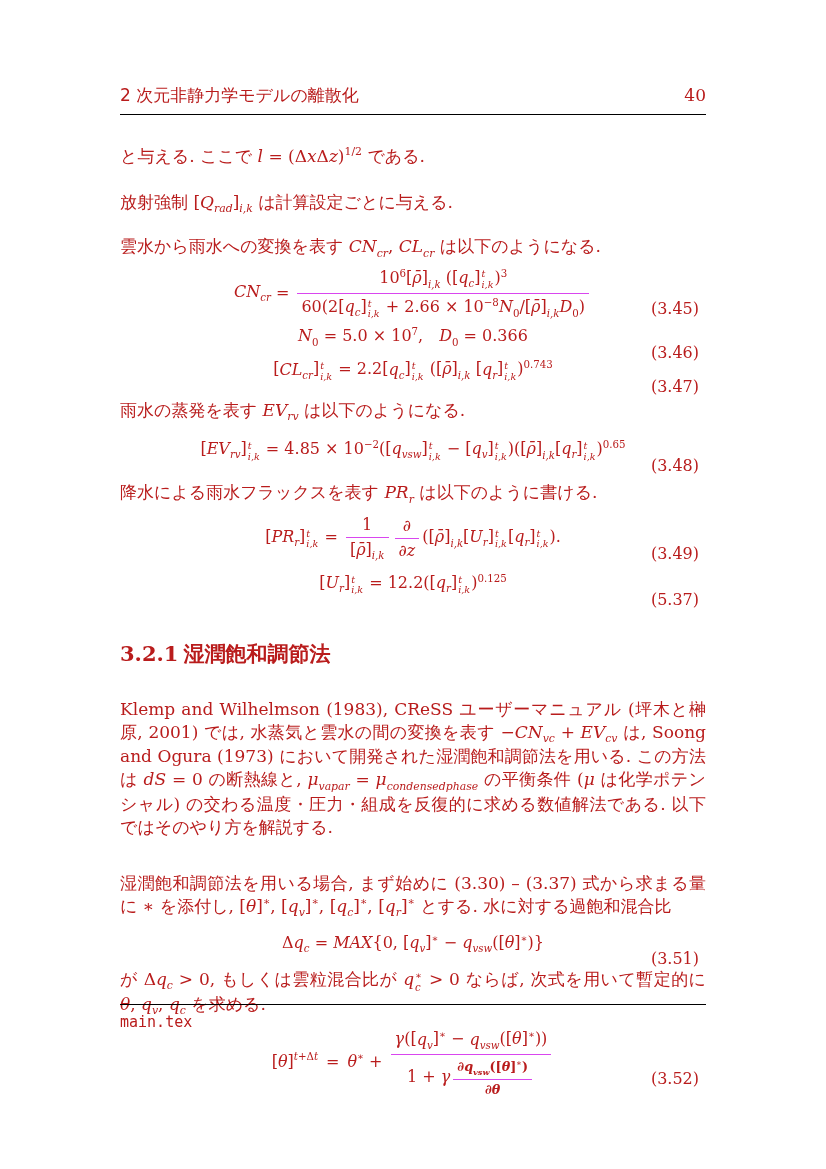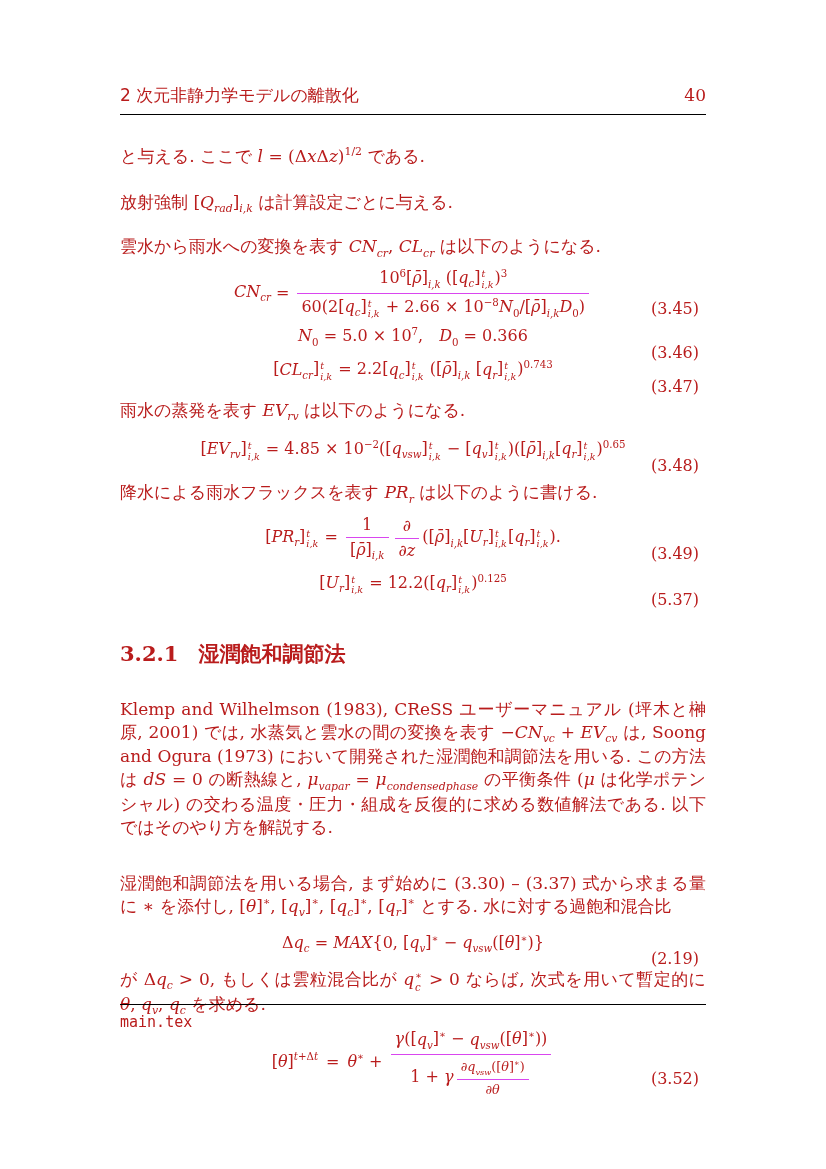--- a/index.html
+++ b/index.html
@@ -30,32 +30,32 @@
   .eqbody{display:inline-block;vertical-align:middle;}
   .eqtag{
     position:absolute;right:7px;top:50%;transform:translateY(-50%);
     font-size:16px;
     margin-top:16px;
   }
   sup,sub{font-size:0.64em;}
   .frac,.fracsm{
     display:inline-block;vertical-align:middle;text-align:center;margin:0 3px;
   }
-  .fracsm{font-size:0.8em;}
+  .fracsm{font-size:0.8em;font-weight:bold;}
   .fn{display:block;padding:1px 4px 2px;border-bottom:1px solid #d946ef;}
   .fd{display:block;padding:2px 4px 0;}
   .st{
     display:inline-block;vertical-align:-0.55em;line-height:1.12;
     font-size:0.6em;text-align:left;margin:0 1px;
   }
   .st > span{display:block;}
   
   .sech{
     margin:0 120px;font-size:21px;font-weight:bold;
-    display:flex;align-items:baseline;gap:20px;
+    display:flex;align-items:baseline;gap:5px;
   }
   .sech .secnum{font-family:"DejaVu Serif","Liberation Serif",serif;}
   .sech .sectitle{font-family:"DejaVu Sans","Liberation Sans",sans-serif;}
   .subh{
     margin:0 120px;font-size:17px;font-weight:bold;
     font-family:"DejaVu Sans","Liberation Sans",sans-serif;
   }
   
   .footer{
     position:absolute;left:120px;right:120px;top:1004px;
@@ -123,21 +123,21 @@
     <span class="sectitle">湿潤飽和調節法</span>
   </div>
 
   <div class="para" style="margin-top:30px">Klemp and Wilhelmson (1983), CReSS ユーザーマニュアル (坪木と榊原, 2001) では, 水蒸気と雲水の間の変換を表す −<i>CN<sub>vc</sub></i> + <i>EV<sub>cv</sub></i> は, Soong and Ogura (1973) において開発された湿潤飽和調節法を用いる. この方法は <i>dS</i> = 0 の断熱線と, <i>μ<sub>vapar</sub></i> = <i>μ<sub>condensedphase</sub></i> の平衡条件 (<i>μ</i> は化学ポテンシャル) の交わる温度・圧力・組成を反復的に求める数値解法である. 以下ではそのやり方を解説する.</div>
 
 
   <div class="para" style="margin-top:33px">湿潤飽和調節法を用いる場合, まず始めに (3.30) – (3.37) 式から求まる量に ∗ を添付し, [<i>θ</i>]<sup>∗</sup>, [<i>q<sub>v</sub></i>]<sup>∗</sup>, [<i>q<sub>c</sub></i>]<sup>∗</sup>, [<i>q<sub>r</sub></i>]<sup>∗</sup> とする. 水に対する過飽和混合比</div>
 
   <div class="eq" style="margin-top:13px">
     <span class="eqbody">Δ<i>q<sub>c</sub></i> = <i>MAX</i>{0, [<i>q<sub>v</sub></i>]<sup>∗</sup> − <i>q<sub>vsw</sub></i>([<i>θ</i>]<sup>∗</sup>)}</span>
-    <span class="eqtag">(2.19)</span>
+    <span class="eqtag">(3.51)</span>
   </div>
 
   <div class="para" style="margin-top:13px">が Δ<i>q<sub>c</sub></i> &gt; 0, もしくは雲粒混合比が <i>q</i><span class="st"><span>∗</span><span><i>c</i></span></span> &gt; 0 ならば, 次式を用いて暫定的に <i>θ</i>, <i>q<sub>v</sub></i>, <i>q<sub>c</sub></i> を求める.</div>
 
   <div class="eq" style="margin-top:10px">
     <span class="eqbody">[<i>θ</i>]<sup><i>t</i>+Δ<i>t</i></sup> = <i>θ</i><sup>∗</sup> + <span class="frac"><span class="fn"><i>γ</i>([<i>q<sub>v</sub></i>]<sup>∗</sup> − <i>q<sub>vsw</sub></i>([<i>θ</i>]<sup>∗</sup>))</span><span class="fd">1 + <i>γ</i><span class="fracsm"><span class="fn">∂<i>q<sub>vsw</sub></i>([<i>θ</i>]<sup>∗</sup>)</span><span class="fd">∂<i>θ</i></span></span></span></span></span>
     <span class="eqtag">(3.52)</span>
   </div>
 
   <div class="footer">

